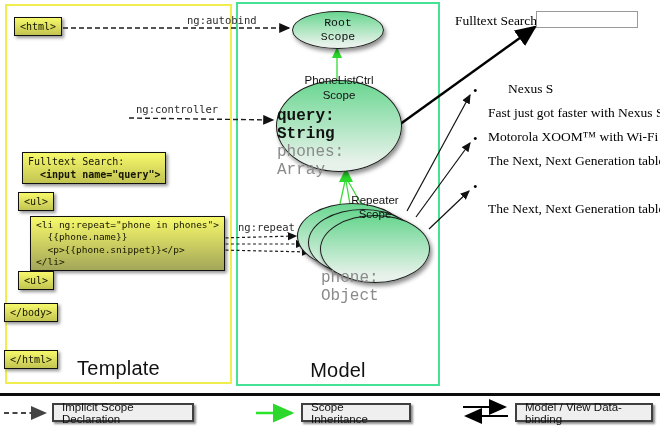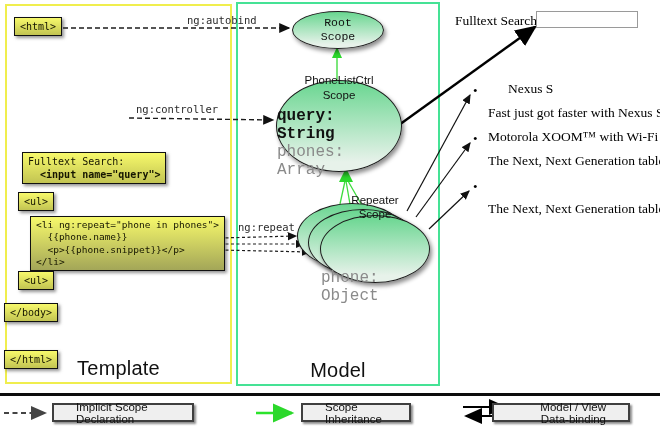--- a/index.html
+++ b/index.html
@@ -38,21 +38,21 @@
   #view-search-input{position:absolute;left:536px;top:11px;width:102px;height:17px;
                      border:1px solid #9a9a9a;background:#fff;box-sizing:border-box;
                      font-family:"Liberation Serif",serif;font-size:12px;padding:0 3px;}
   .v-line{position:absolute;font-size:13.5px;white-space:nowrap;}
   .v-bullet{position:absolute;font-size:13px;}
   
   #sep-line{position:absolute;left:0;top:393px;width:660px;height:3px;background:#0c0c0c;}
   .legend-box{position:absolute;top:403px;height:19px;border:2px solid #3f3f3f;background:#efefef;
               box-shadow:1.5px 1.5px 2px rgba(0,0,0,.45);
               display:flex;align-items:center;justify-content:center;
-              font-size:11.5px;color:#111;padding:0 22px;box-sizing:border-box;}
+              font-size:11.5px;color:#111;padding:0 8px;box-sizing:border-box;}
   svg.overlay{position:absolute;left:0;top:0;pointer-events:none;}
 </style>
 </head>
 <body>
 
 <div id="stage">
 
   <div class="col" id="col-template">
     <div class="col-title">Template</div>
   </div>
@@ -146,15 +146,15 @@
   <div class="v-bullet view-serif" style="left:473px;top:131px;">•</div>
   <div class="v-line view-serif" style="left:488px;top:129px;">Motorola XOOM™ with Wi-Fi</div>
   <div class="v-line view-serif" style="left:488px;top:153px;">The Next, Next Generation tablet.</div>
 
   <div class="v-bullet view-serif" style="left:473px;top:179px;">•</div>
   <div class="v-line view-serif" style="left:488px;top:201px;">The Next, Next Generation tablet.</div>
 
   <div id="sep-line"></div>
   <div class="legend-box" style="left:52px;width:142px;">Implicit Scope Declaration</div>
   <div class="legend-box" style="left:301px;width:110px;">Scope Inheritance</div>
-  <div class="legend-box" style="left:492px;width:138px;text-align:right;">Model / View Data-binding</div>
+  <div class="legend-box" style="left:515px;width:138px;">Model / View Data-binding</div>
 
 </div>
 
 </body></html>

